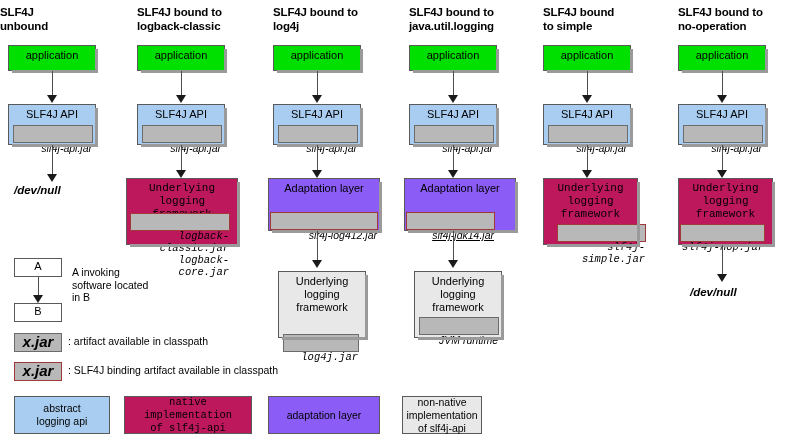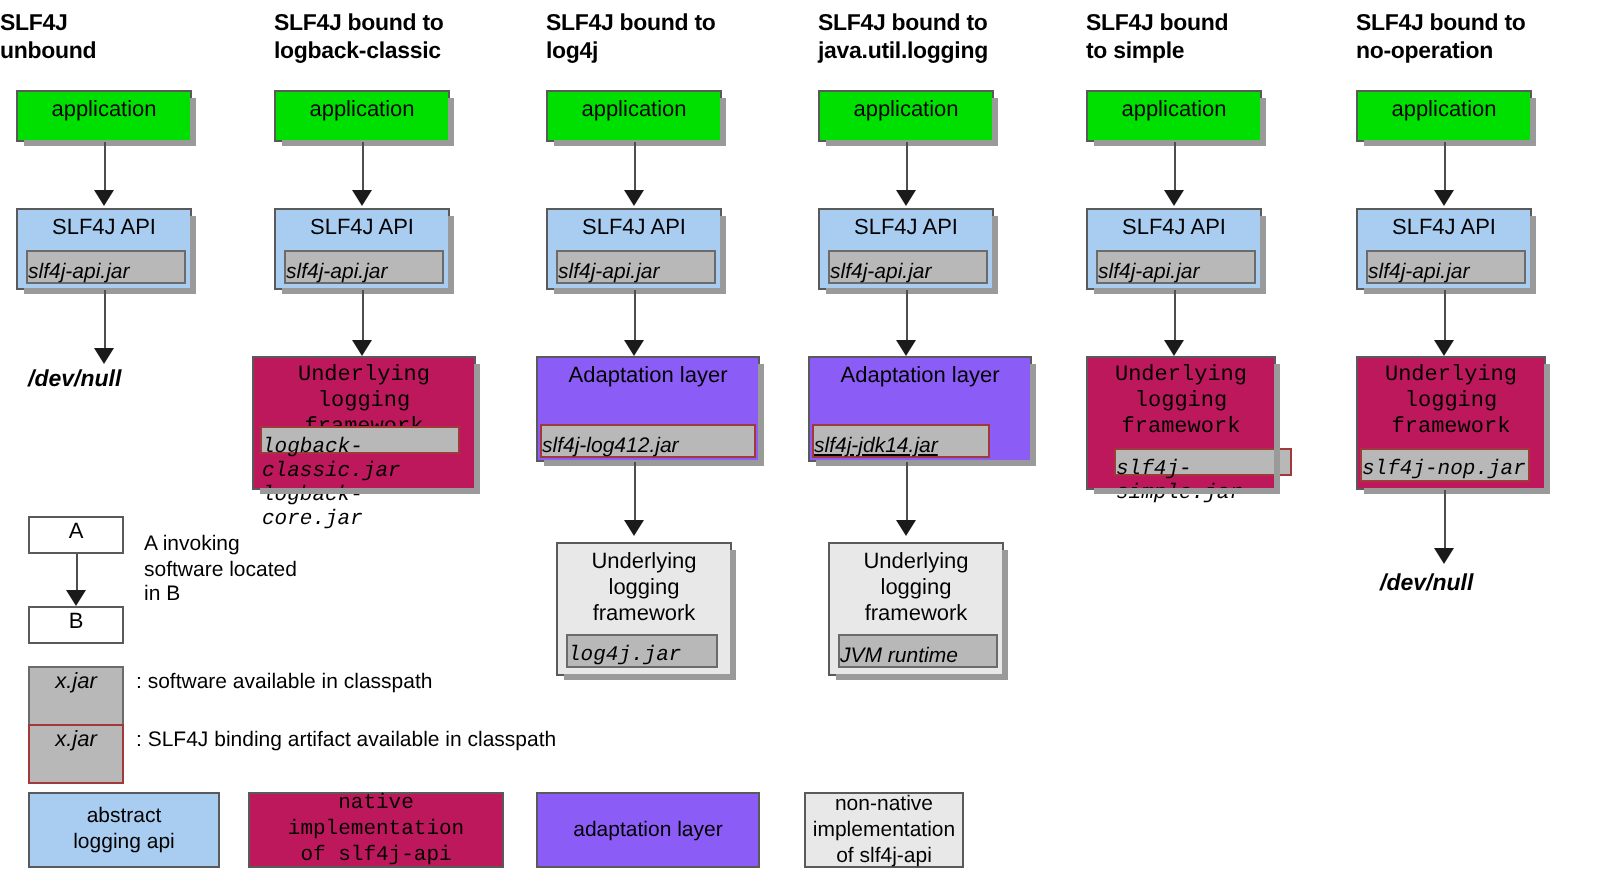--- a/index.html
+++ b/index.html
@@ -62,24 +62,24 @@
 
   
   .jar{
     position:absolute;
     box-sizing:border-box;
     background:#b8b8b8;
     border:1px solid #6b6b6b;
     font-size:10.5px;
     font-style:italic;
     color:#000000;
-    text-align:left;
+    text-align:right;
     line-height:12px;
     white-space:pre-line;
-    padding-top:4px;
+    padding-top:16px;
   }
   .jar.binding{ border:1px solid #a03a3a; }
 
   
   .vline{
     position:absolute;
     width:1px;
     background:#4d4d4d;
   }
   .arrowhead{
@@ -103,25 +103,26 @@
     font-size:10.5px;
     color:#000000;
     line-height:12.5px;
     white-space:pre-line;
   }
   .legend-chip{
     position:absolute;
     box-sizing:border-box;
     background:#b8b8b8;
     border:1px solid #6b6b6b;
-    font-size:11px;
+    font-size:15px;
     font-style:italic;
     text-align:center;
     line-height:15px;
-    height:30px;
+    height:19px;
+    font-weight:bold;
   }
   .legend-chip.binding{ border:1px solid #a03a3a; }
   .legend-ab{
     position:absolute;
     box-sizing:border-box;
     background:#ffffff;
     border:1px solid #5a5a5a;
     font-size:11px;
     text-align:center;
     line-height:15px;
@@ -225,21 +226,21 @@
     <span class="shadow"></span>
     <span class="shadow2"></span>
   </div>
   <div class="vline" style="left:317px; top:231px; height:33px;"></div>
   <div class="arrowhead" style="left:312px; top:260px;"></div>
 
   <div class="box b-gray" style="left:278px; top:271px; width:88px; height:67px;">
     <span class="boxlabel">Underlying
 logging
 framework</span>
-    <span class="jar" style="left:4px; top:45px; width:76px; height:17px;font-family:Liberation Mono, monospace;">log4j.jar</span>
+    <span class="jar" style="left:4px; top:62px; width:76px; height:17px;font-family:Liberation Mono, monospace;">log4j.jar</span>
     <span class="shadow"></span>
     <span class="shadow2"></span>
   </div>
 
   <div class="box b-green" style="left:409px; top:45px; width:88px; height:26px;">
     <span class="boxlabel">application</span>
     <span class="shadow"></span>
     <span class="shadow2"></span>
   </div>
   <div class="vline" style="left:453px; top:71px; height:26px;"></div>
@@ -329,21 +330,21 @@
 
   <div class="legend-ab" style="left:14px; top:258px; width:48px; height:19px;">A</div>
   <div class="vline" style="left:38px; top:277px; height:22px;"></div>
   <div class="arrowhead" style="left:33px; top:295px;"></div>
   <div class="legend-ab" style="left:14px; top:303px; width:48px; height:19px;">B</div>
   <div class="legend-text" style="left:72px; top:266px; width:110px;">A invoking
 software located
 in B</div>
 
   <div class="legend-chip" style="left:14px; top:333px; width:48px;">x.jar</div>
-  <div class="legend-text" style="left:68px; top:335px; width:240px;">: software available in classpath</div>
+  <div class="legend-text" style="left:68px; top:335px; width:240px;">: artifact available in classpath</div>
 
   <div class="legend-chip binding" style="left:14px; top:362px; width:48px;">x.jar</div>
   <div class="legend-text" style="left:68px; top:364px; width:300px;">: SLF4J binding artifact available in classpath</div>
 
   <div class="swatch b-lightblue" style="left:14px;  top:396px; width:96px;  height:38px;">abstract
 logging api</div>
   <div class="swatch b-blue" style="left:124px; top:396px; width:128px; height:38px;">native implementation
 of slf4j-api</div>
   <div class="swatch b-teal" style="left:268px; top:396px; width:112px; height:38px;">adaptation layer</div>
   <div class="swatch b-gray" style="left:402px; top:396px; width:80px;  height:38px;">non-native

